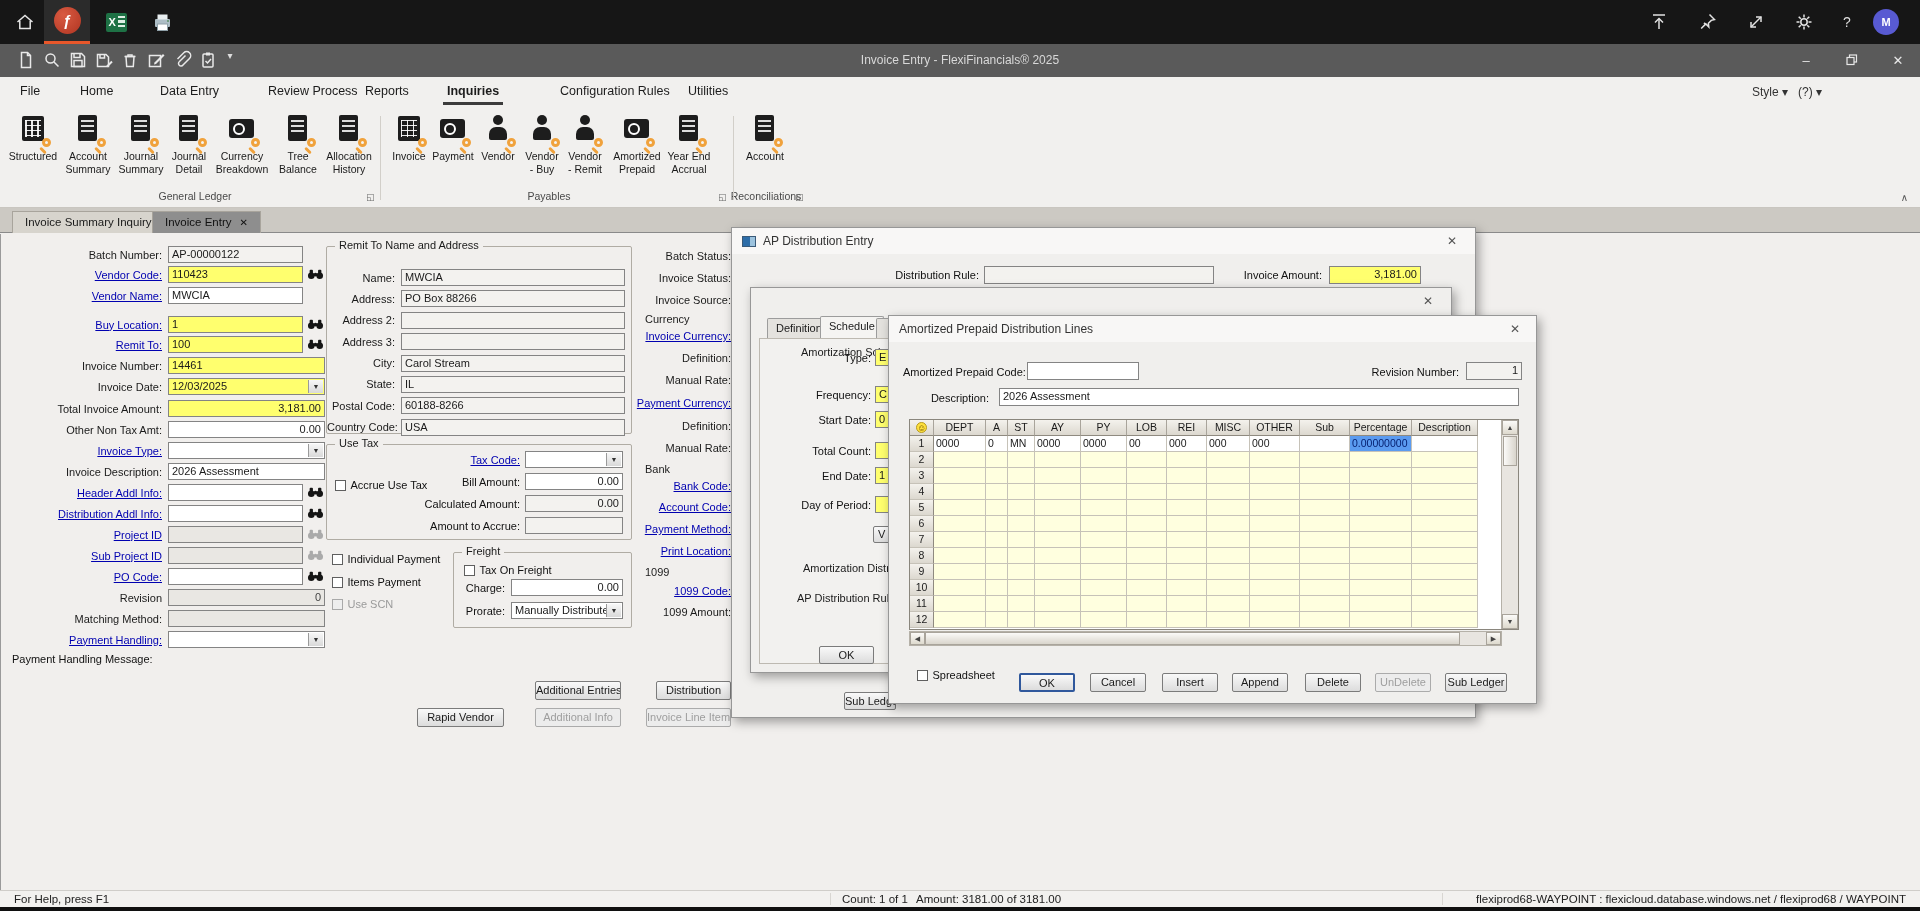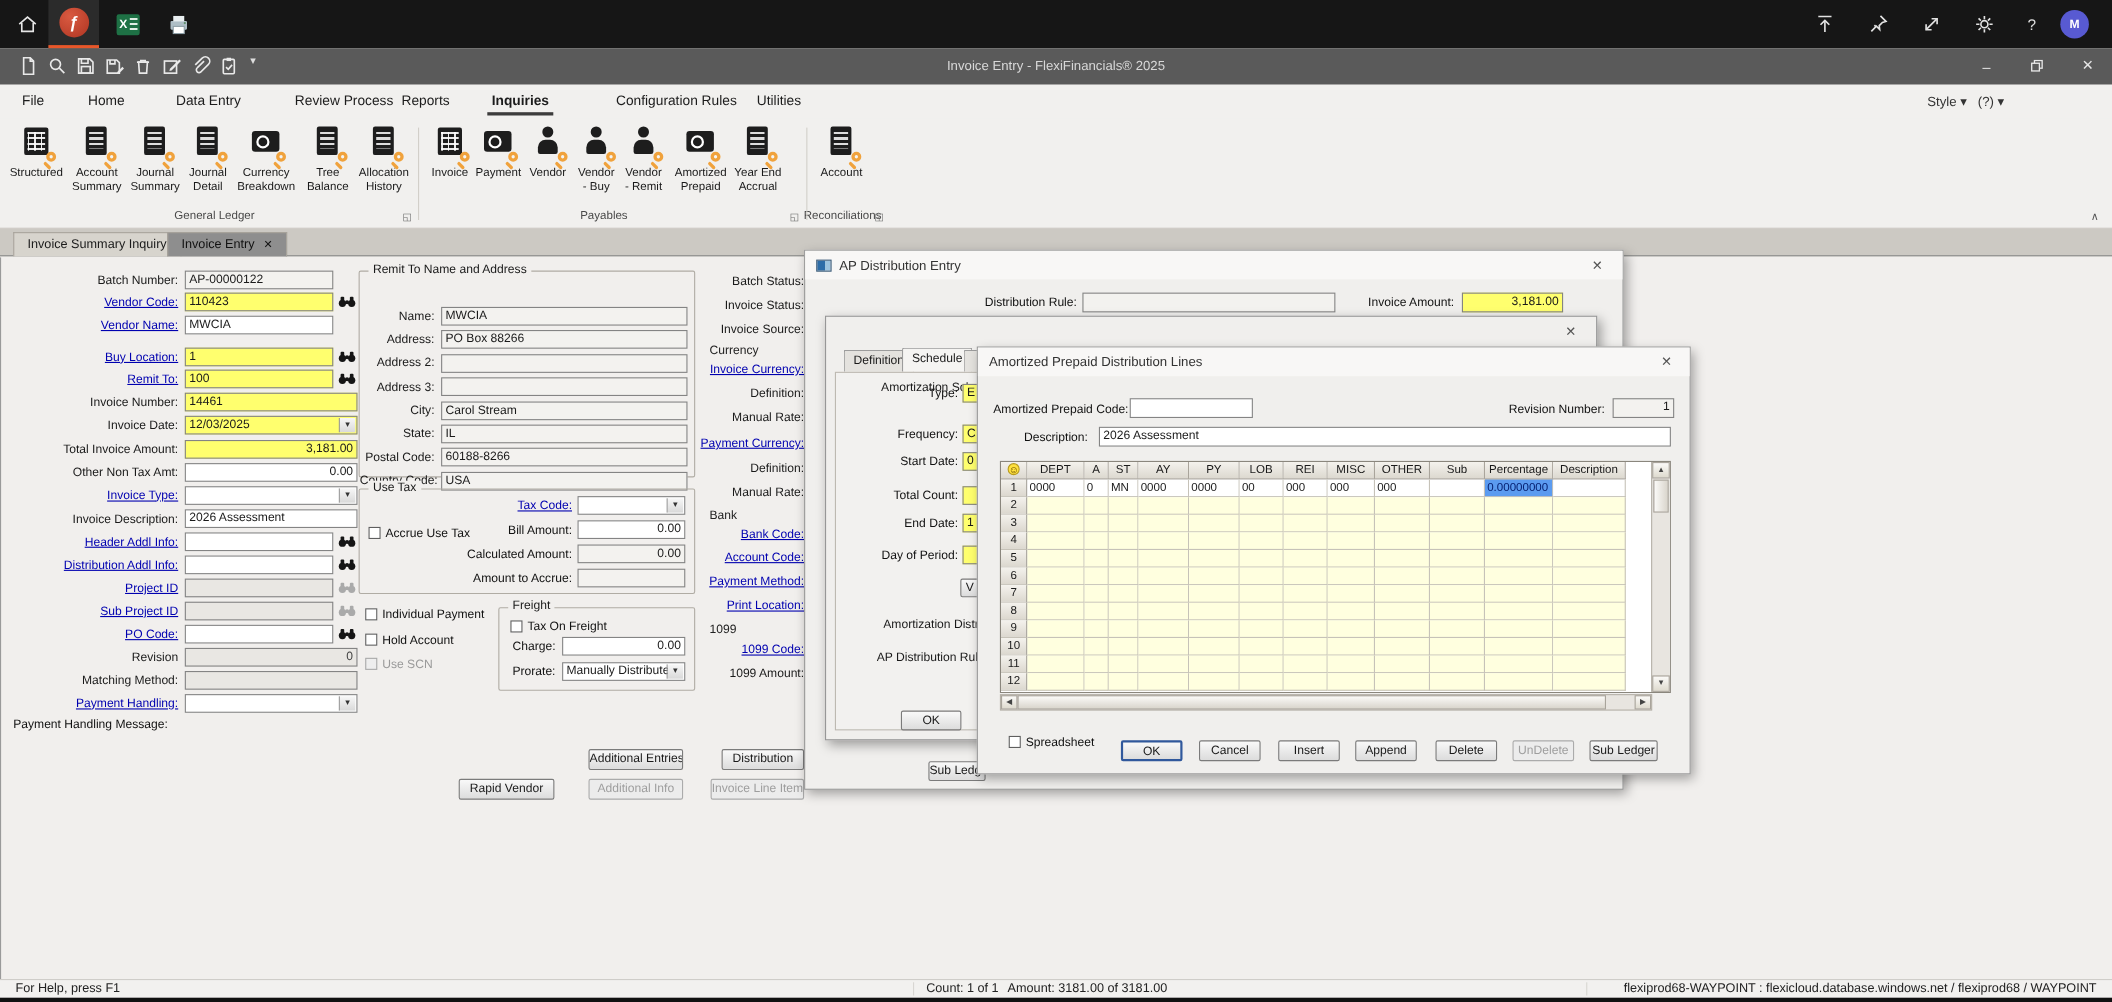--- a/index.html
+++ b/index.html
@@ -497,21 +497,21 @@
               <span class="drop">▼</span>
             </div>
           </div>
         </div>
       </div>
   </div>
   <span class="lbl" style="position:absolute;left:12px;top:653px;">Payment Handling Message:</span>
 
   <div class="gbox" style="left:326px;top:246px;width:306px;height:188px;">
     <span class="glegend">Remit To Name and Address</span>
-    <div id="remitRows" style="position:absolute;left:0;top:32px;right:6px;">
+    <div id="remitRows" style="position:absolute;left:0;top:22px;right:6px;">
         <div class="frow" style="height: 17px; margin-bottom: 4.4px; display: flex; align-items: center;">
           <span class="flab" style="width: 74px;">Name:</span>
           <div class="fld ro" style="flex: 1 1 0%;">MWCIA</div>
         </div>
         <div class="frow" style="height: 17px; margin-bottom: 4.4px; display: flex; align-items: center;">
           <span class="flab" style="width: 74px;">Address:</span>
           <div class="fld ro" style="flex: 1 1 0%;">PO Box 88266</div>
         </div>
         <div class="frow" style="height: 17px; margin-bottom: 4.4px; display: flex; align-items: center;">
           <span class="flab" style="width: 74px;">Address 2:</span>
@@ -549,21 +549,21 @@
     <span style="position:absolute;left:8px;top:30px;"><span class="cb"></span> <span class="lbl">Accrue Use Tax</span></span>
     <span class="lbl" style="position:absolute;left:100px;top:31px;width:93px;text-align:right;">Bill Amount:</span>
     <div class="fld right" style="position:absolute;left:198px;top:28px;width:98px;">0.00</div>
     <span class="lbl" style="position:absolute;left:90px;top:53px;width:103px;text-align:right;">Calculated Amount:</span>
     <div class="fld ro right" style="position:absolute;left:198px;top:50px;width:98px;">0.00</div>
     <span class="lbl" style="position:absolute;left:90px;top:75px;width:103px;text-align:right;">Amount to Accrue:</span>
     <div class="fld ro right" style="position:absolute;left:198px;top:72px;width:98px;"></div>
   </div>
 
   <span style="position:absolute;left:332px;top:549px;"><span class="cb"></span> <span class="lbl">Individual Payment</span></span>
-  <span style="position:absolute;left:332px;top:572px;"><span class="cb"></span> <span class="lbl">Hold Account</span></span>
+  <span style="position:absolute;left:332px;top:572px;"><span class="cb"></span> <span class="lbl">Items Payment</span></span>
   <span style="position:absolute;left:332px;top:594px;color:#9a9a9a;"><span class="cb dis"></span> <span class="lbl" style="color:#9a9a9a;">Use SCN</span></span>
 
   <div class="gbox" style="left:453px;top:552px;width:179px;height:76px;">
     <span class="glegend">Freight</span>
     <span style="position:absolute;left:10px;top:7px;"><span class="cb"></span> <span class="lbl">Tax On Freight</span></span>
     <span class="lbl" style="position:absolute;left:5px;top:29px;width:46px;text-align:right;">Charge:</span>
     <div class="fld right" style="position:absolute;left:57px;top:26px;width:112px;">0.00</div>
     <span class="lbl" style="position:absolute;left:5px;top:52px;width:46px;text-align:right;">Prorate:</span>
     <div class="fld" style="position:absolute;left:57px;top:49px;width:112px;padding-right:16px;"><span>Manually Distribute F</span><span class="drop">▼</span></div>
   </div>

